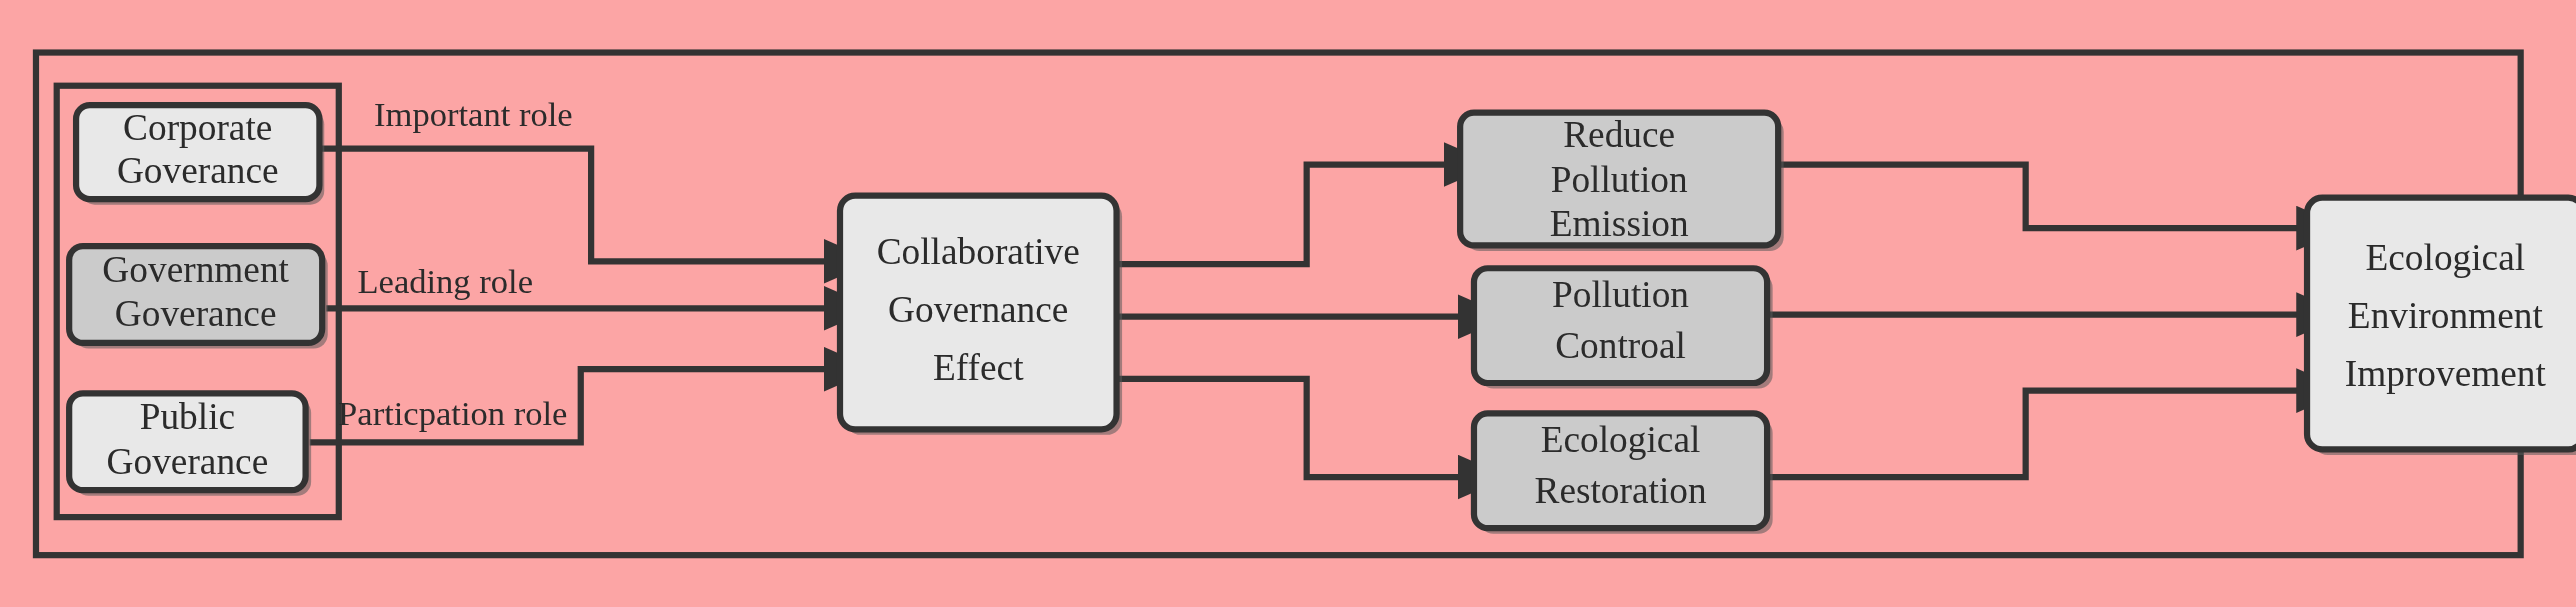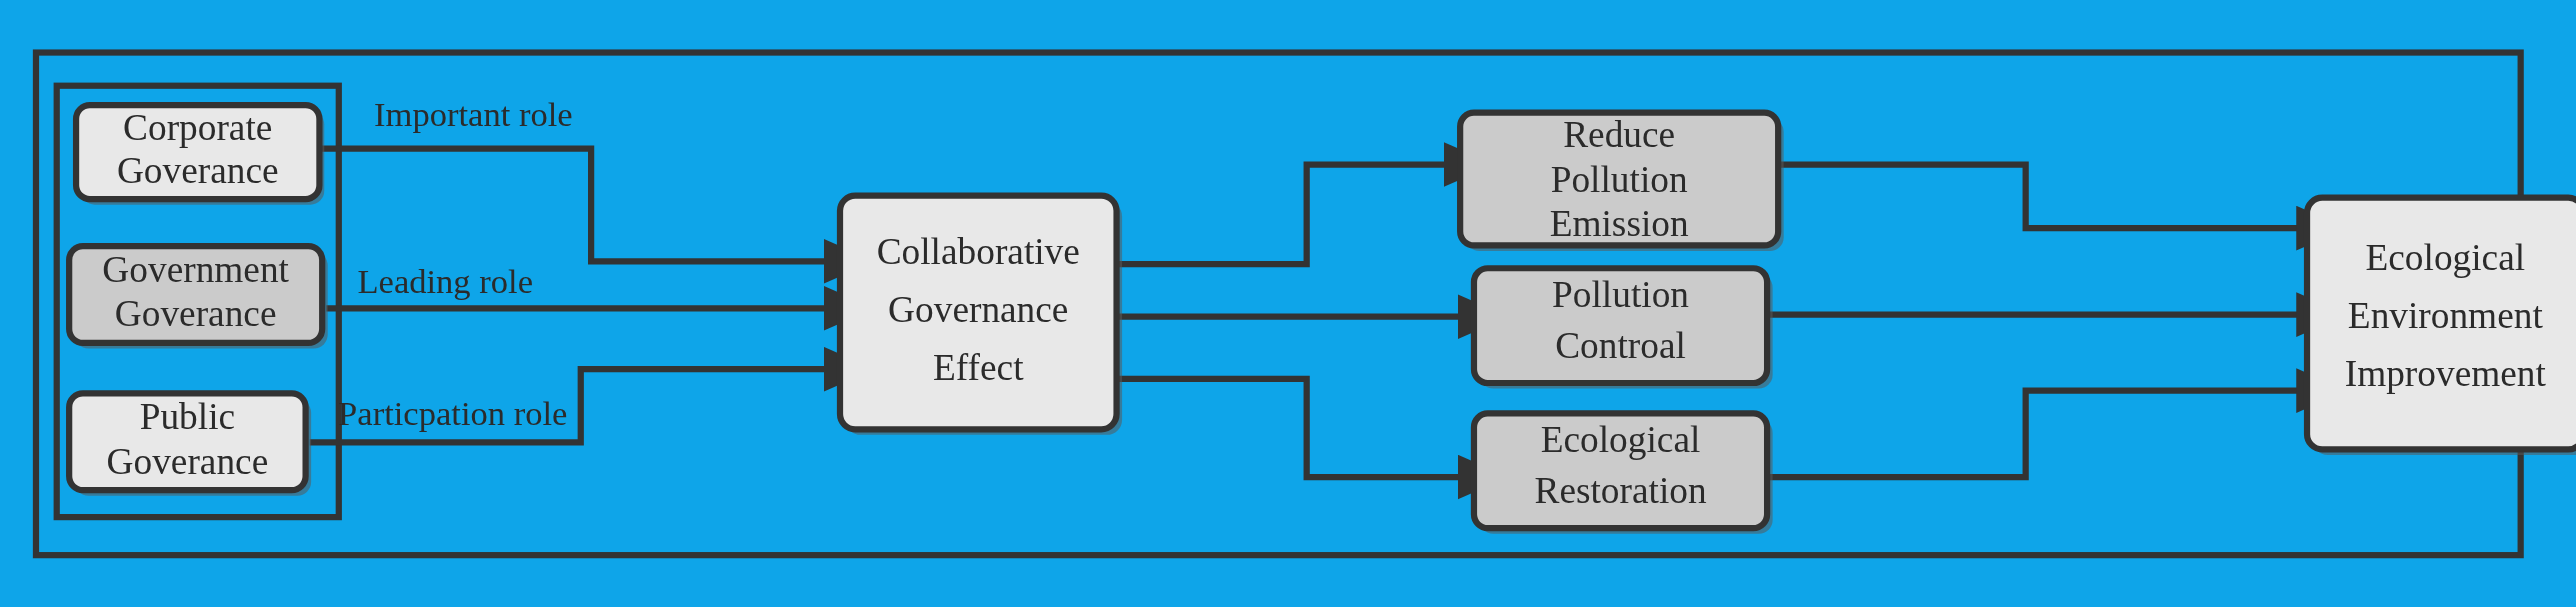--- a/index.html
+++ b/index.html
@@ -1,17 +1,17 @@
 <!DOCTYPE html>
 <html style="font-size:11px"><head>
 <meta charset="utf-8">
 <style>
   html,body{margin:0;padding:0;background:#ffffff;}
   body{font-family:"Liberation Serif",serif;}
-  #stage{position:relative;width:2576px;height:607px;background:#0ea5e9;overflow:hidden;}
+  #stage{position:relative;width:2576px;height:607px;background:#fca5a5;overflow:hidden;}
   svg#diagram{position:absolute;left:0;top:0;width:2576px;height:607px;display:block;}
   .frame{fill:none;stroke:#333333;stroke-width:9;}
   .group-frame{fill:none;stroke:#333333;stroke-width:9;}
   .edge{fill:none;stroke:#333333;stroke-width:9;stroke-linejoin:miter;stroke-linecap:butt;}
   .node-rect{stroke:#333333;stroke-width:9;}
   .fill-light{fill:#e8e8e8;}
   .fill-dark{fill:#cbcbcb;}
   .node-shadow{fill:#5a5a5a;opacity:.55;}
   .node-label{font-family:"Liberation Serif",serif;fill:#2b2b2b;text-anchor:middle;}
   .node-label.big{font-size:54px;}

